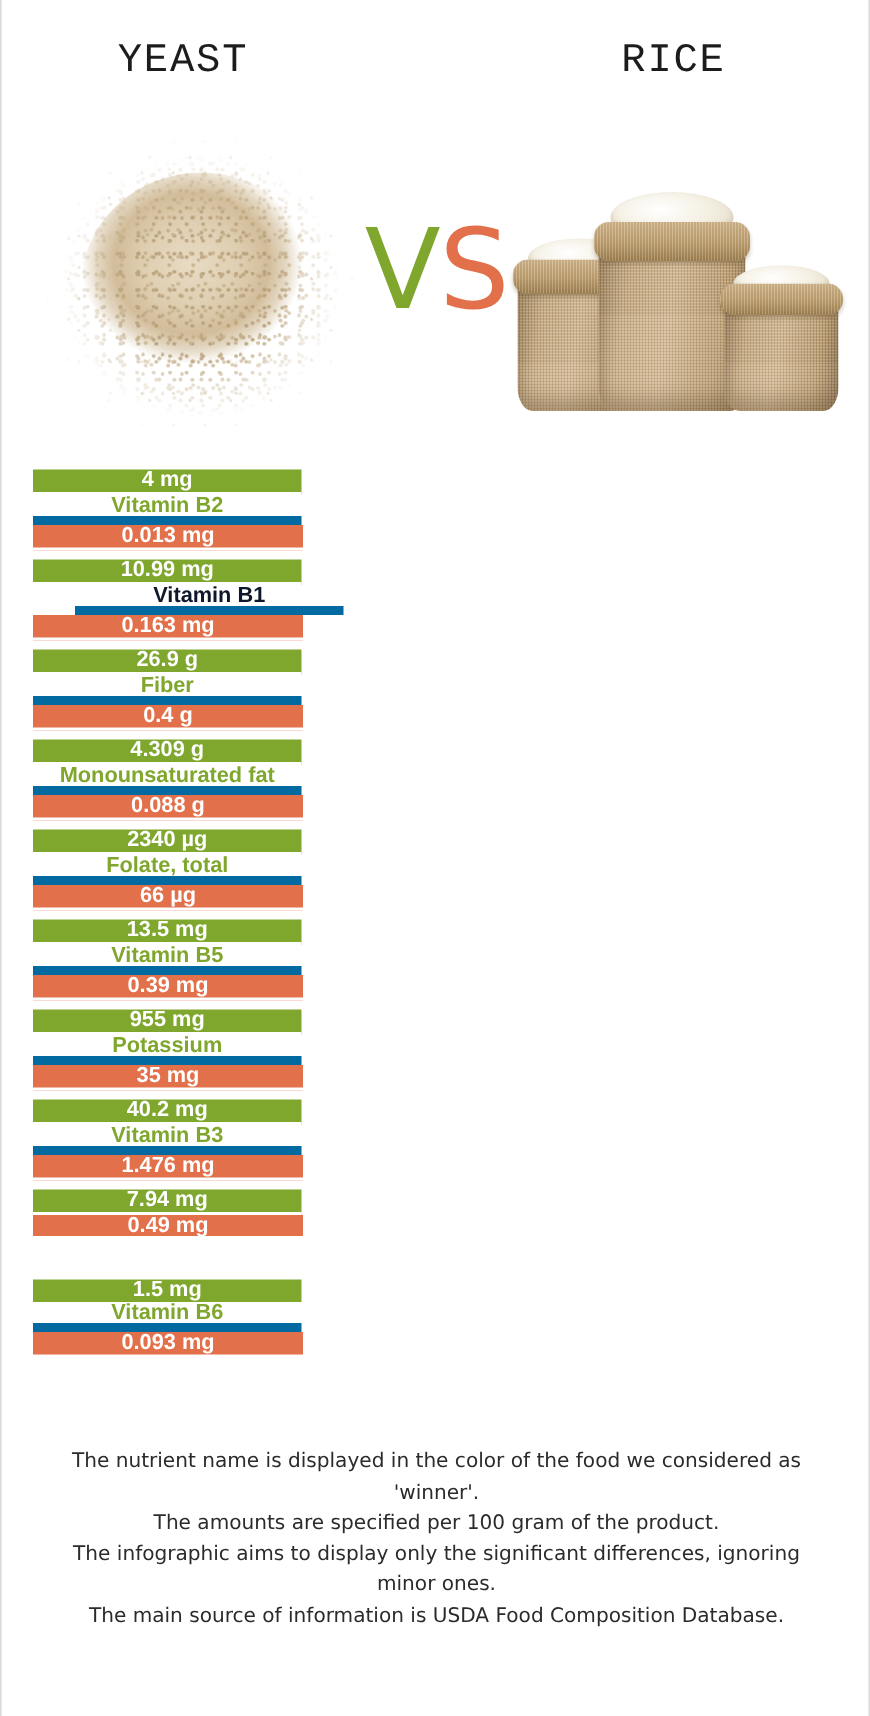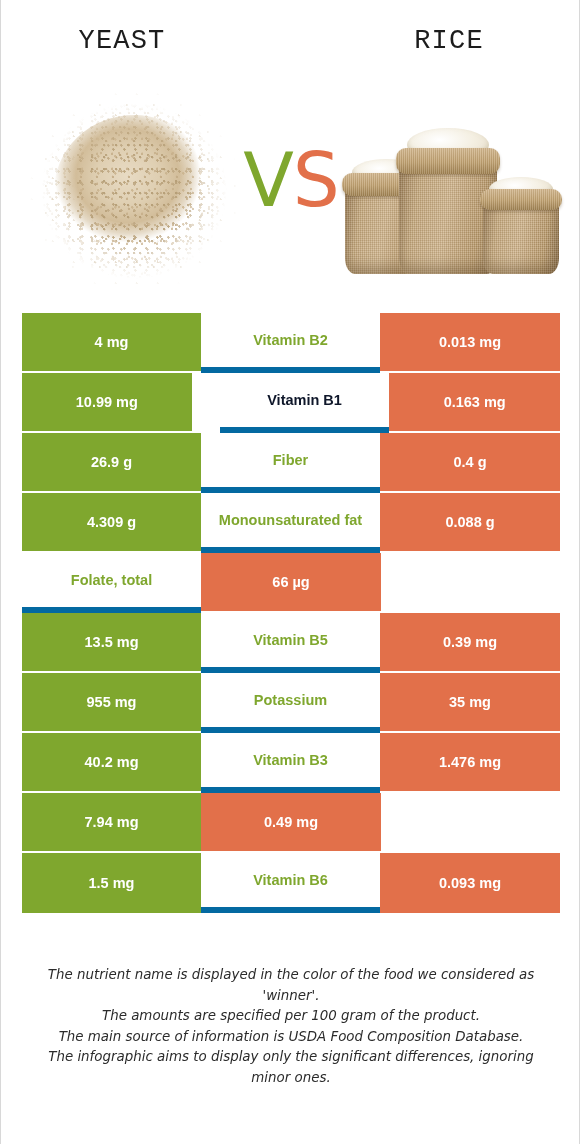--- a/index.html
+++ b/index.html
@@ -190,20 +190,21 @@
   .table {
     position: absolute;
     left: 21px;
     top: 313px;
     width: 538px;
   }
   .row {
     display: flex;
     height: 60px;
     align-items: stretch;
+    flex-direction: column;
   }
   .cell {
     display: flex;
     align-items: center;
     justify-content: center;
     font-size: 14.5px;
     line-height: 1;
     text-align: center;
   }
   .cell.left {
@@ -234,21 +235,21 @@
     position: absolute;
     left: 28px;
     top: 965px;
     width: 524px;
     text-align: center;
     font-family: "DejaVu Sans", sans-serif;
     font-size: 13.4px;
     line-height: 20.5px;
     color: #2b2b2b;
   }
-  .footer p { margin: 0; font-style: italic; }
+  .footer p { margin: 0; }
 </style>
 </head>
 <body>
 
 <div class="page">
 
   <div class="titles">
     <div class="title left">YEAST</div>
     <div class="title right">RICE</div>
   </div>
@@ -305,20 +306,21 @@
         <div class="cell left">26.9 g</div>
         <div class="cell mid" style="color: rgb(127, 167, 46);">Fiber</div>
         <div class="cell right">0.4 g</div>
       </div>
       <div class="row">
         <div class="cell left">4.309 g</div>
         <div class="cell mid" style="color: rgb(127, 167, 46);">Monounsaturated fat</div>
         <div class="cell right">0.088 g</div>
       </div>
       <div class="row">
+        <div class="cell left">2340 µg</div>
         <div class="cell mid" style="color: rgb(127, 167, 46);">Folate, total</div>
         <div class="cell right">66 µg</div>
       </div>
       <div class="row">
         <div class="cell left">13.5 mg</div>
         <div class="cell mid" style="color: rgb(127, 167, 46);">Vitamin B5</div>
         <div class="cell right">0.39 mg</div>
       </div>
       <div class="row">
         <div class="cell left">955 mg</div>
@@ -337,17 +339,17 @@
       <div class="row">
         <div class="cell left">1.5 mg</div>
         <div class="cell mid" style="color: rgb(127, 167, 46);">Vitamin B6</div>
         <div class="cell right">0.093 mg</div>
       </div>
     </div>
 
   <div class="footer">
     <p>The nutrient name is displayed in the color of the food we considered as 'winner'.</p>
     <p>The amounts are specified per 100 gram of the product.</p>
+    <p>The infographic aims to display only the significant differences, ignoring minor ones.</p>
     <p>The main source of information is USDA Food Composition Database.</p>
-    <p>The infographic aims to display only the significant differences, ignoring minor ones.</p>
   </div>
 
 </div>
 
 </body></html>

